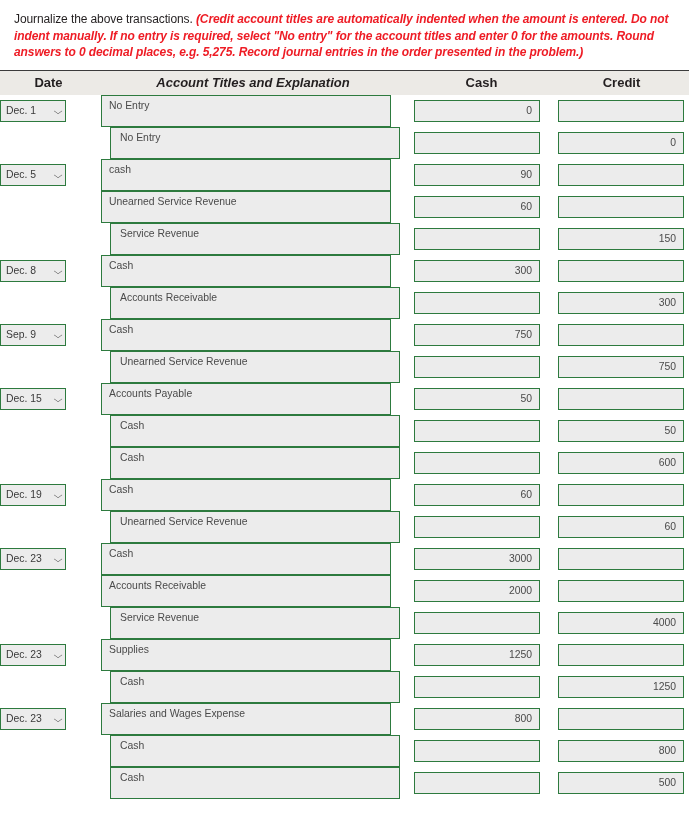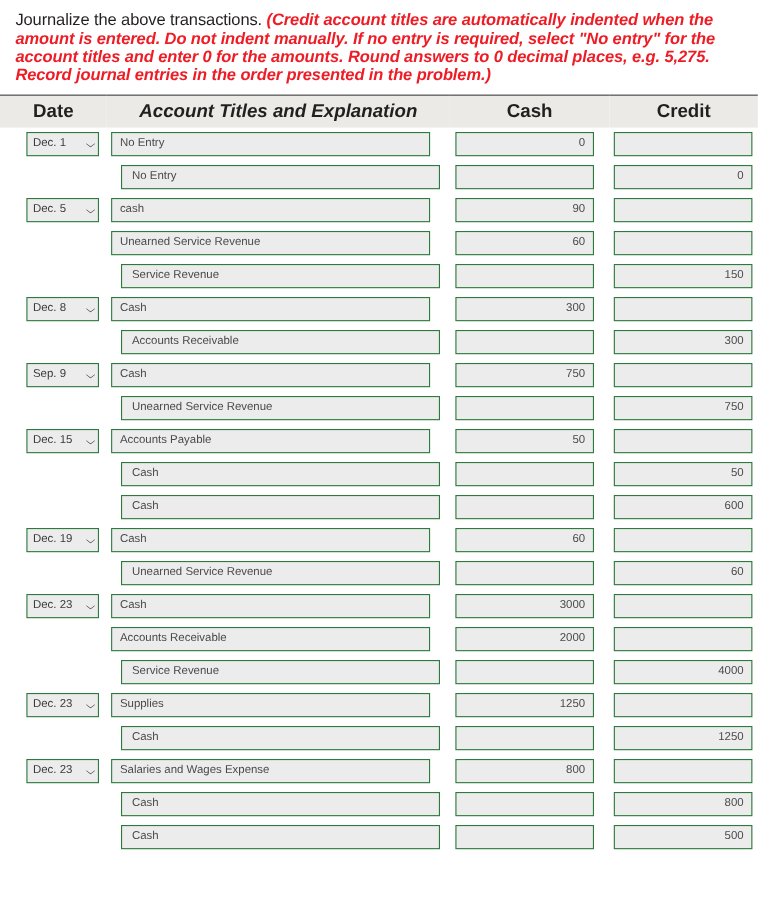--- a/index.html
+++ b/index.html
@@ -9,42 +9,42 @@
     height: 836px;
     background: #ffffff;
     font-family: "Liberation Sans", sans-serif;
     color: #231f20;
     overflow: hidden;
   }
 
   
   #instructions {
     padding: 11px 16px 0 14px;
-    font-size: 15px;
+    font-size: 12px;
     line-height: 16.5px;
     letter-spacing: -0.1px;
   }
   #instructions .lead { color: #231f20; }
   #instructions .note {
     color: #ee1c25;
     font-style: italic;
     font-weight: bold;
   }
 
   
   #journal {
     margin-top: 9px;
     width: 689px;
     border-collapse: collapse;
     table-layout: fixed;
   }
   #journal thead th {
     background: #eceae6;
     border-top: 1.6px solid #3b3b3b;
-    font-size: 17px;
+    font-size: 13px;
     font-weight: bold;
     color: #231f20;
     padding: 4px 0 5px 0;
     height: 22px;
     vertical-align: middle;
   }
   th.h-date   { width: 97px;  text-align: center; }
   th.h-acct   { width: 312px; text-align: center; padding-left: 22px; font-style: italic; }
   th.h-debit  { width: 145px; text-align: center; }
   th.h-credit { width: 135px; text-align: center; }
@@ -63,35 +63,34 @@
     justify-content: space-between;
     width: 66px;
     height: 22px;
     background: #ececec;
     border: 1px solid #2d7a3e;
     font-size: 10.4px;
     color: #3a3a3a;
     padding: 0 4px 0 5px;
     line-height: 20px;
     white-space: nowrap;
-    margin-left: 24px;
   }
   .date-select .chev {
     font-size: 8.5px;
     color: #2f2f2f;
     transform: scaleX(1.35);
     margin-left: 2px;
   }
   .date-spacer { display: inline-block; width: 66px; height: 22px; }
 
   
   td.c-acct { padding: 0 0 0 0; }
   .acct-box {
     width: 290px;
-    height: 22px;
+    height: 32px;
     margin-left: 4px;
     background: #ececec;
     border: 1px solid #2d7a3e;
     font-size: 10.4px;
     color: #4a4a4a;
     line-height: 20px;
     padding-left: 7px;
     white-space: nowrap;
     overflow: hidden;
   }

